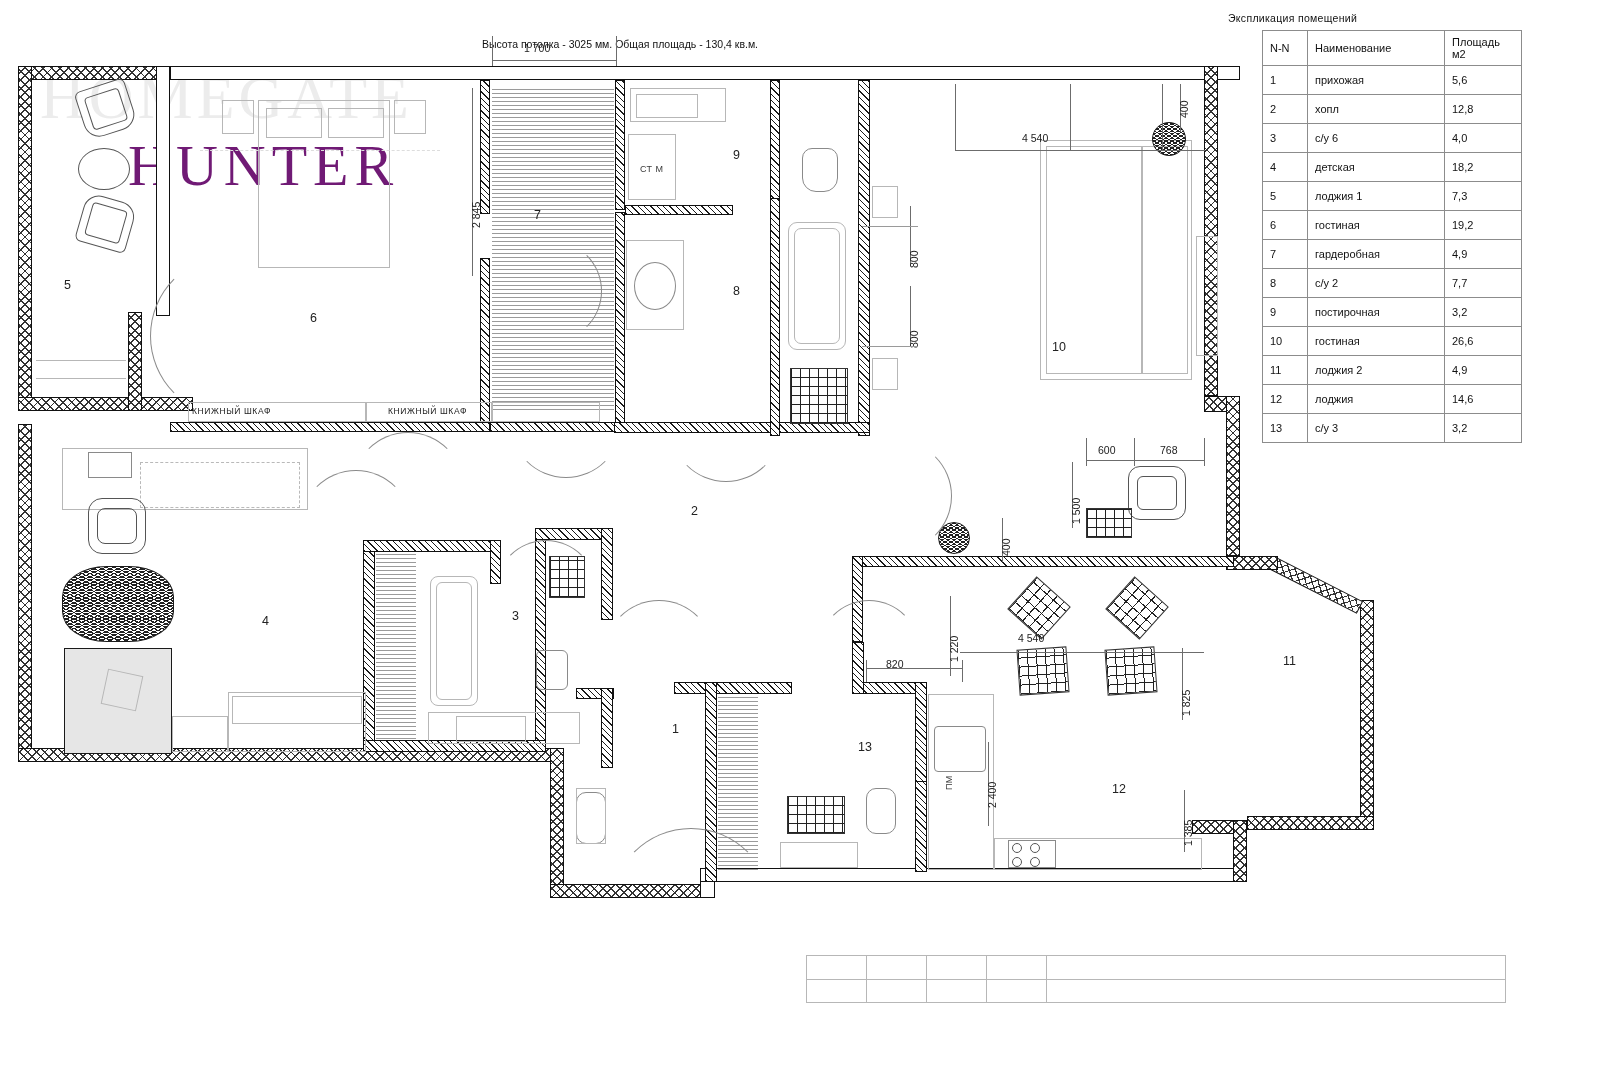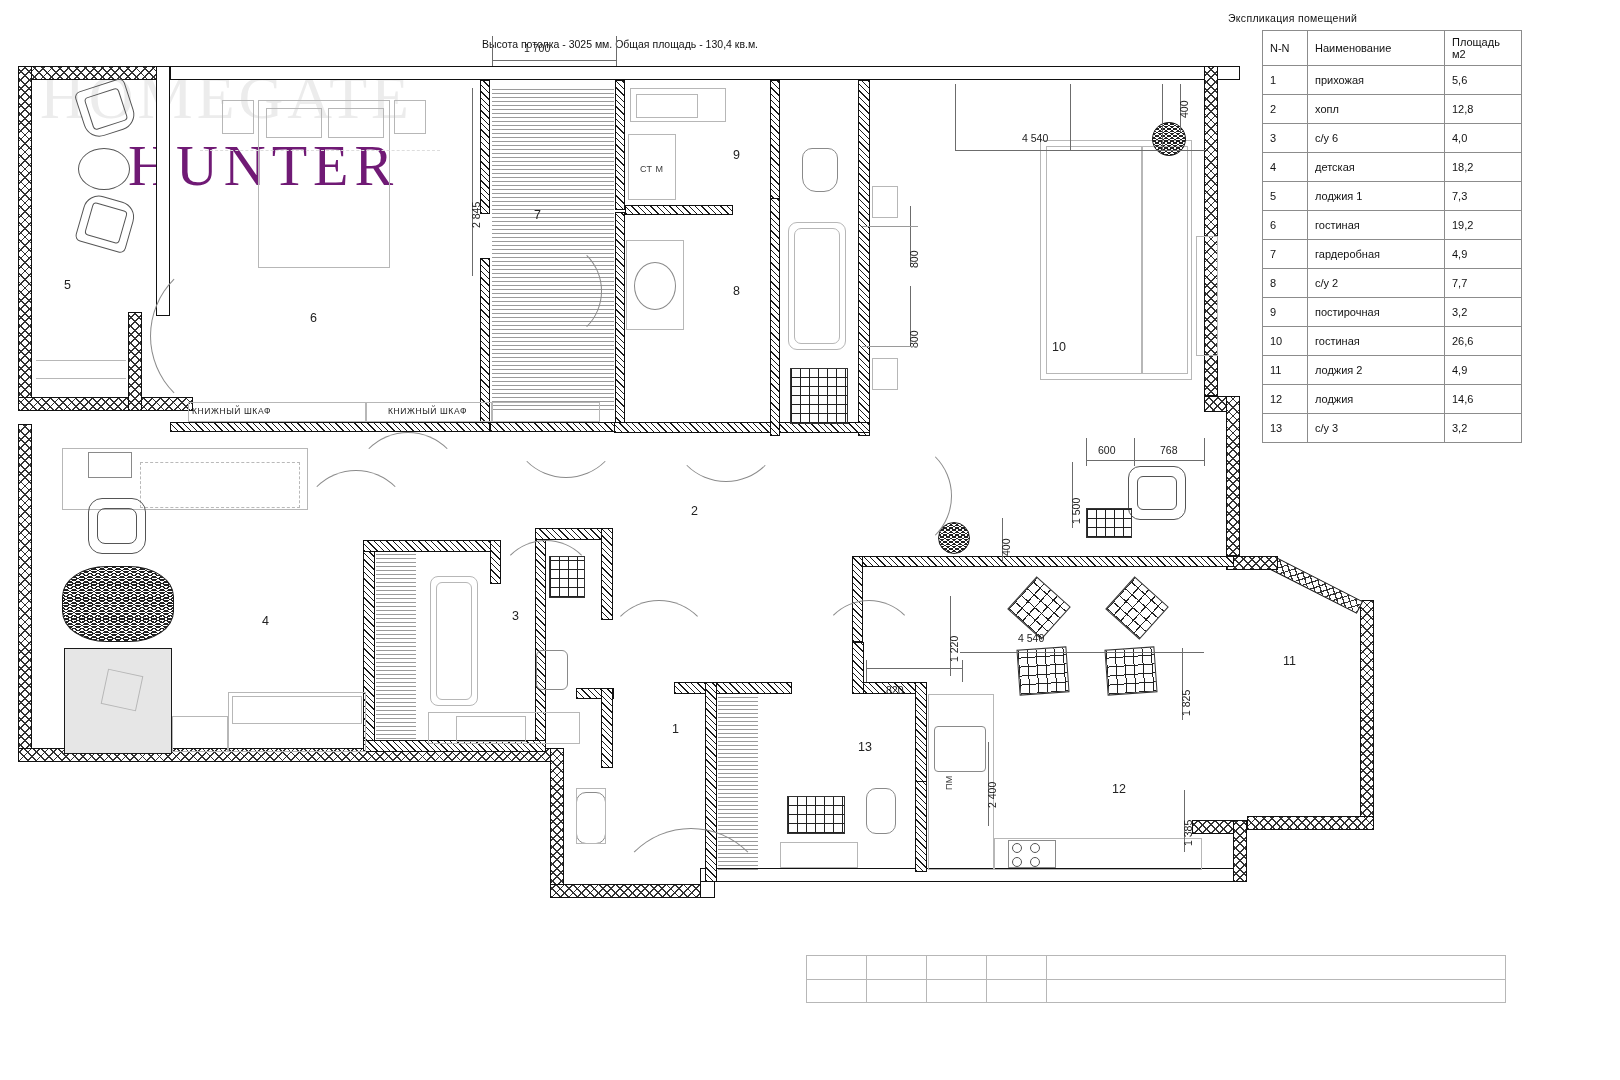--- a/index.html
+++ b/index.html
@@ -357,21 +357,21 @@
 
   <div class="dl" style="left:1002px;top:518px;width:1px;height:44px;"></div>
   <div class="dimv" style="left:1000px;top:556px;">400</div>
 
   <div class="dl" style="left:950px;top:596px;width:1px;height:80px;"></div>
   <div class="dimv" style="left:948px;top:662px;">1 220</div>
 
   <div class="dl" style="left:866px;top:668px;width:96px;height:1px;"></div>
   <div class="dl" style="left:866px;top:660px;width:1px;height:22px;"></div>
   <div class="dl" style="left:962px;top:660px;width:1px;height:22px;"></div>
-  <div class="dim" style="left:886px;top:684px;">820</div>
+  <div class="dim" style="left:886px;top:658px;">820</div>
 
   <div class="dl" style="left:960px;top:652px;width:244px;height:1px;"></div>
   <div class="dim" style="left:1018px;top:632px;">4 540</div>
 
   <div class="dl" style="left:1182px;top:648px;width:1px;height:72px;"></div>
   <div class="dimv" style="left:1180px;top:716px;">1 825</div>
 
   <div class="dl" style="left:988px;top:742px;width:1px;height:84px;"></div>
   <div class="dimv" style="left:986px;top:808px;">2 400</div>
 

